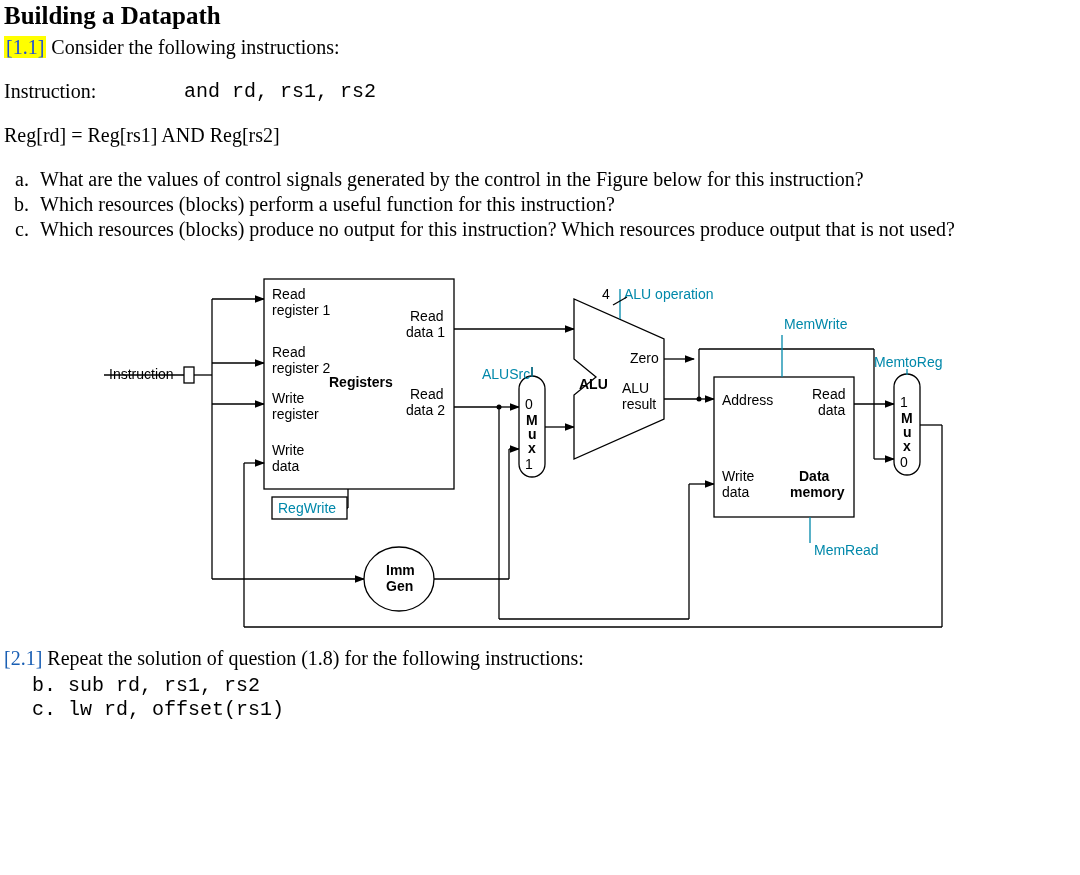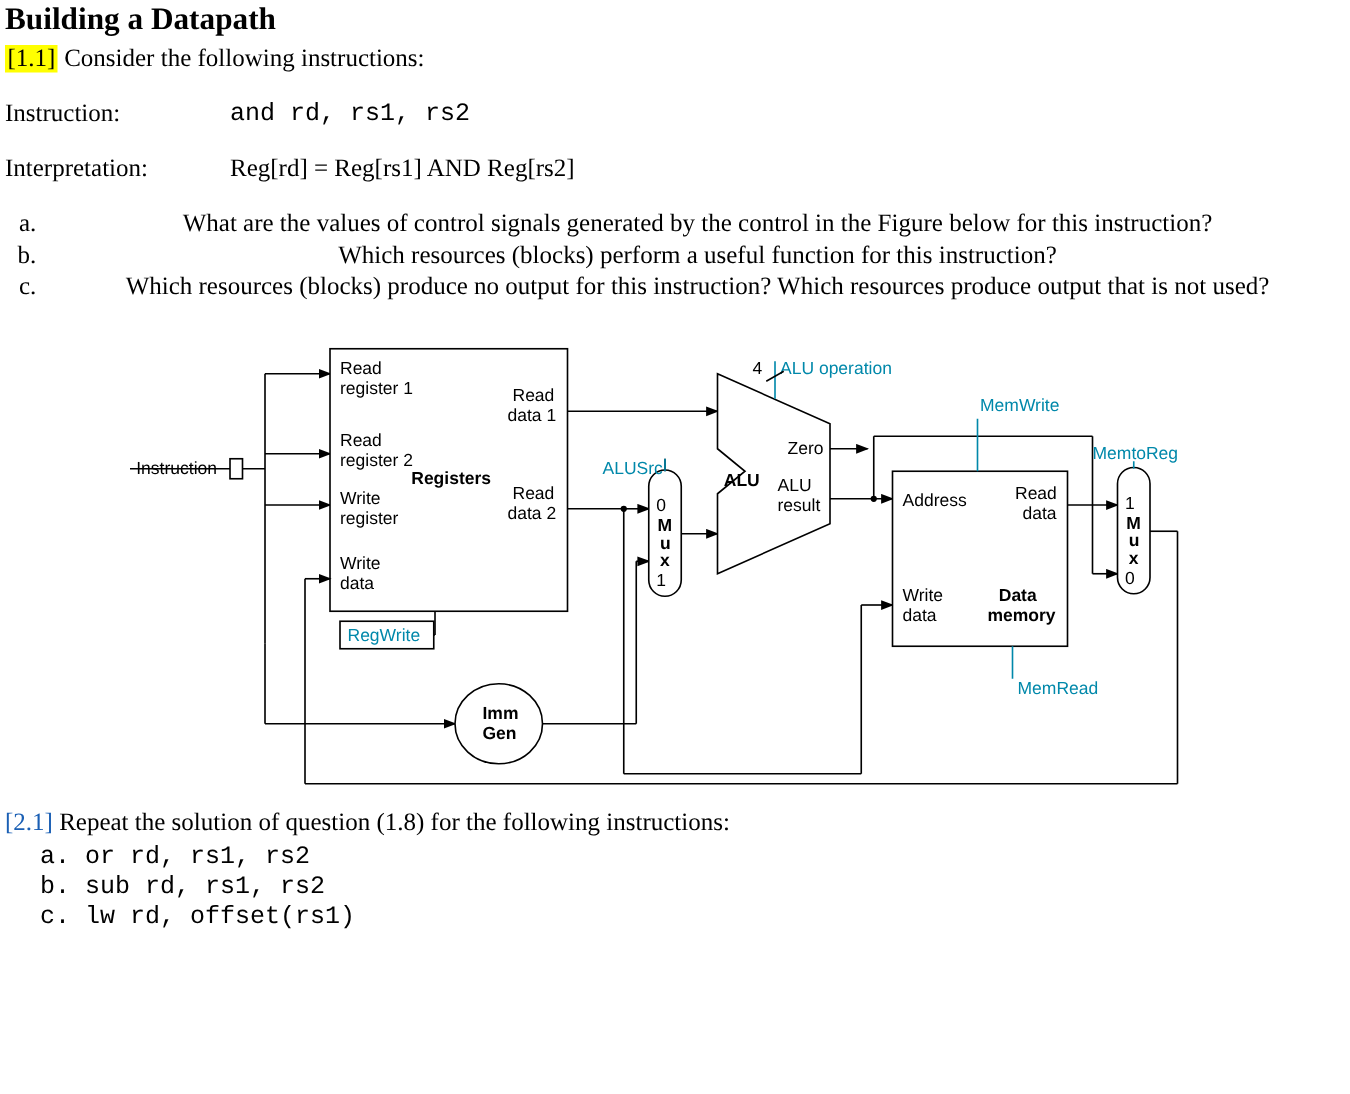--- a/index.html
+++ b/index.html
@@ -10,41 +10,40 @@
     color: #000;
     width: 1072px;
     background: #fff;
   }
   .title {
     font-weight: bold;
     font-size: 25px;
     margin: 0 0 6px 0;
   }
   .qnum {
-    color: #000000;
+    color: #1d4ed8;
     background: #ffff00;
     padding: 0 2px;
   }
   .qnum2 { color: #1a5fb4; }
   .row {
     display: flex;
     margin: 21px 0;
   }
   .label-col {
     width: 180px;
   }
   .mono {
     font-family: "Courier New", monospace;
     font-weight: normal;
   }
   ol.questions {
     margin: 8px 0 6px 30px;
     padding: 0;
     list-style-type: lower-alpha;
-    text-align: center;
   }
   ol.questions li {
     margin: 2px 0;
     padding-left: 6px;
   }
   .diagram-wrap {
     margin: 18px 0 18px 100px;
   }
   svg { display: block; }
   .block { fill: #fff; stroke: #000; stroke-width: 1.3; }
@@ -70,21 +69,20 @@
   <span class="qnum">[1.1]</span>
   <span>Consider the following instructions:</span>
 </div>
 
 <div class="row">
   <span class="label-col">Instruction:</span>
   <span class="mono">and rd, rs1, rs2</span>
 </div>
 
 <div class="row">
-  <span class="label-col">Interpretation:</span>
   <span>Reg[rd] = Reg[rs1] AND Reg[rs2]</span>
 </div>
 
 <ol class="questions">
   <li>What are the values of control signals generated by the control in the Figure below for this instruction?</li>
   <li>Which resources (blocks) perform a useful function for this instruction?</li>
   <li>Which resources (blocks) produce no output for this instruction? Which resources produce output that is not used?</li>
 </ol>
 
 <div class="diagram-wrap">
@@ -221,16 +219,15 @@
   <line class="wire arrow" x1="140" y1="204" x2="160" y2="204"></line>
 
 </svg>
 </div>
 
 <div class="instr12">
   <span class="qnum2">[2.1]</span>
   <span>Repeat the solution of question (1.8) for the following instructions:</span>
 </div>
 <div class="sub-instrs">
-  <div class="mono">a. or rd, rs1, rs2</div>
   <div class="mono">b. sub rd, rs1, rs2</div>
   <div class="mono">c. lw rd, offset(rs1)</div>
 </div>
 
 </body></html>

